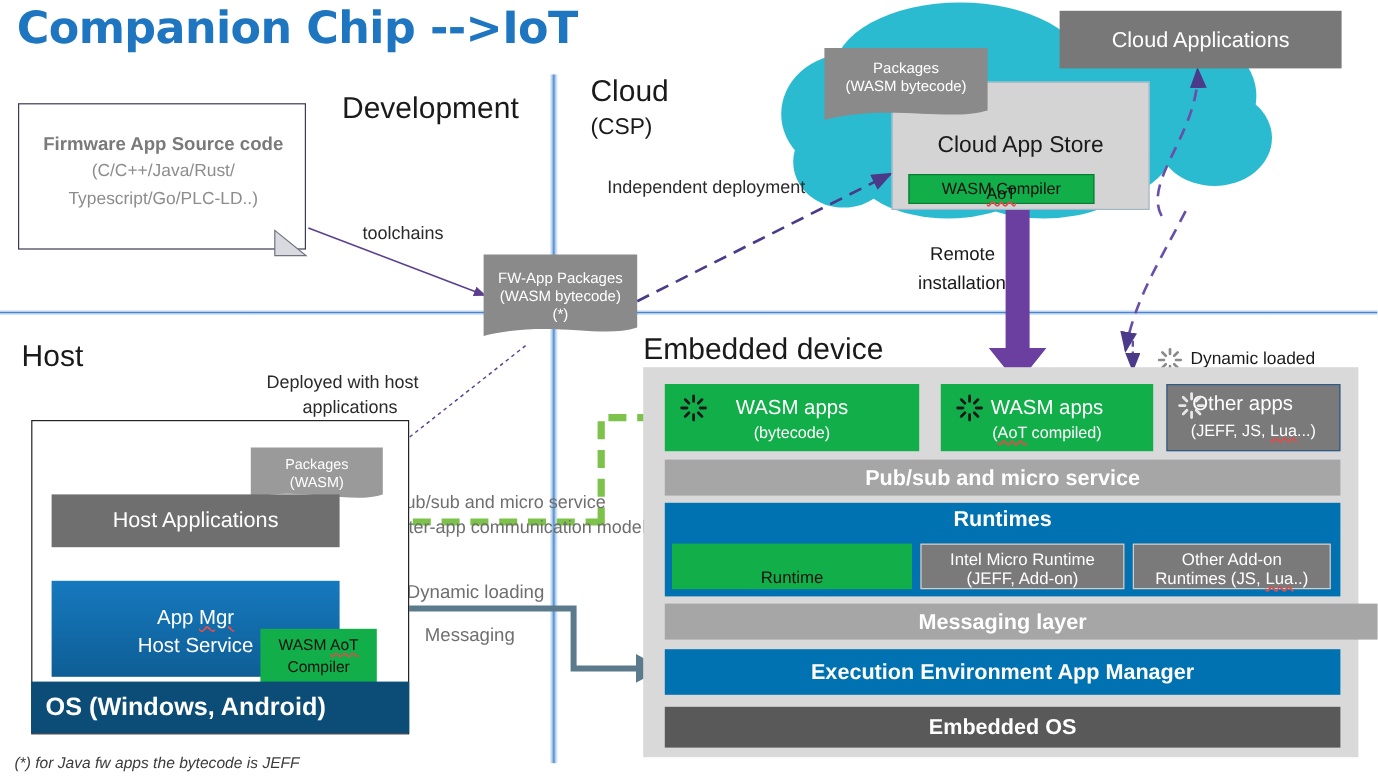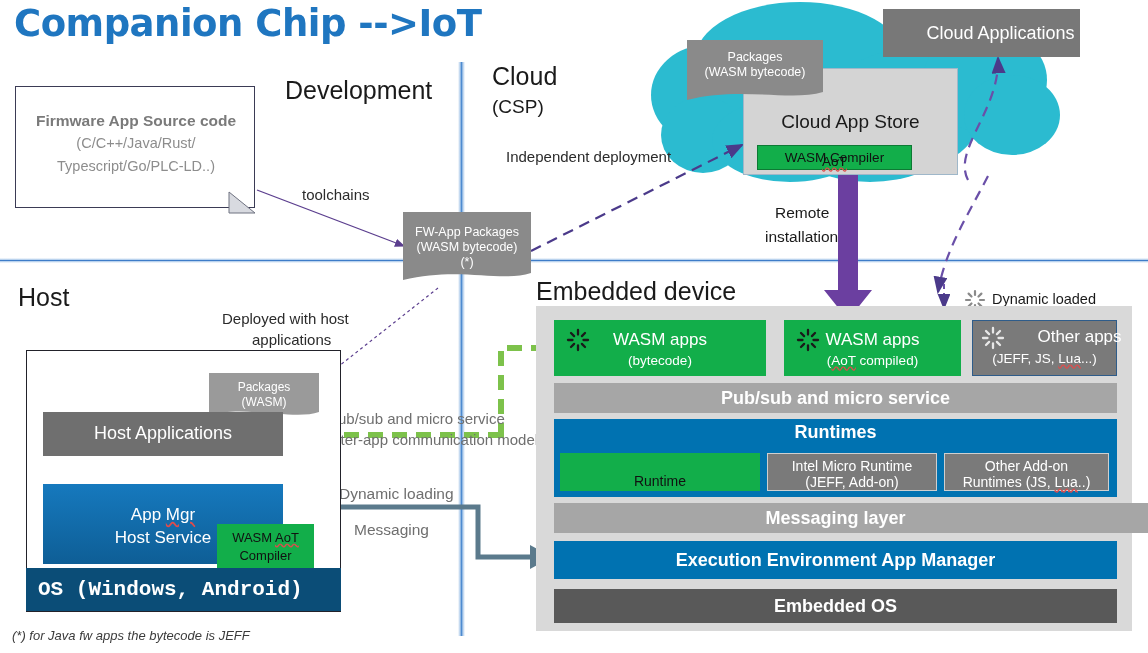--- a/index.html
+++ b/index.html
@@ -42,21 +42,21 @@
   #dynload-lbl{left:339px;top:485px;font-size:15.5px;color:#6f6f6f;}
   #messaging-lbl{left:354px;top:521px;font-size:15.5px;color:#6f6f6f;}
   #dynamic-legend{left:992px;top:291px;font-size:14.5px;color:#1a1a1a;}
   #footnote{left:12px;top:628px;font-size:13px;font-style:italic;color:#3b3b3b;}
 
   
   .wave{background:#8a8a8a;color:#fff;text-align:center;}
   #fw-pkg{left:403px;top:212px;width:128px;height:70px;}
   #fw-pkg .txt{position:absolute;left:0;top:13px;width:128px;font-size:12.5px;line-height:15px;}
 
-  #cloud-apps{left:883px;top:9px;width:197px;height:48px;background:#787878;}
+  #cloud-apps{left:883px;top:9px;width:235px;height:48px;background:#787878;}
   #cloud-apps span{position:absolute;left:0;top:14px;width:235px;text-align:center;
                    color:#fff;font-size:18px;}
 
   #app-store{left:743px;top:68px;width:215px;height:107px;background:#d4d4d4;border:1px solid #9fb7c9;box-sizing:border-box;}
   #app-store .asttl{position:absolute;left:0;top:42px;width:213px;text-align:center;font-size:19px;color:#1a1a1a;}
   #aot-cloud{left:757px;top:145px;width:155px;height:25px;background:#12AE4A;border:1px solid #0d7a34;box-sizing:border-box;}
   #aot-cloud span{position:absolute;left:0;top:4px;width:153px;text-align:center;font-size:13.5px;color:#111;}
   .sq{text-decoration:underline;text-decoration-style:wavy;text-decoration-color:#e04b4b;}
 
   #cloud-pkg{left:687px;top:40px;width:136px;height:60px;}
@@ -70,34 +70,34 @@
   #host-pkg .txt{position:absolute;left:0;top:7px;width:110px;font-size:12px;line-height:15px;}
   #appmgr{left:43px;top:484px;width:240px;height:80px;
           background:linear-gradient(to bottom,#1679BE,#0E5E96);}
   #appmgr .l1{position:absolute;left:0;top:21px;width:240px;text-align:center;color:#fff;font-size:17px;}
   #appmgr .l2{position:absolute;left:0;top:44px;width:240px;text-align:center;color:#fff;font-size:17px;}
   #aot-host{left:217px;top:524px;width:97px;height:48px;background:#12AE4A;}
   #aot-host .l1{position:absolute;left:0;top:6px;width:97px;text-align:center;font-size:13px;color:#111;}
   #aot-host .l2{position:absolute;left:0;top:24px;width:97px;text-align:center;font-size:13px;color:#111;}
   #os-bar{left:26px;top:568px;width:315px;height:43px;background:#0B4D77;}
   #os-bar span{position:absolute;left:12px;top:10px;color:#fff;font-size:21px;font-weight:bold;
-               font-family:Liberation Mono, monospace;text-align:right;}
+               font-family:Liberation Sans, sans-serif;text-align:right;}
 
   
   #emb-panel{left:536px;top:306px;width:596px;height:325px;background:#d9d9d9;}
   .gbar{background:#A6A6A6;color:#fff;font-weight:bold;font-size:18px;text-align:center;}
   .bbar{background:#0072B1;color:#fff;font-weight:bold;font-size:18px;text-align:center;text-decoration:underline;}
   .dbar{background:#595959;color:#fff;font-weight:bold;font-size:18px;text-align:center;}
   .appbox{background:#12AE4A;}
   .appbox .t1{position:absolute;left:0;top:10px;width:100%;text-align:center;color:#fff;font-size:17px;}
   .appbox .t2{position:absolute;left:0;top:33px;width:100%;text-align:center;color:#fff;font-size:13.5px;}
   #wasm1{left:554px;top:320px;width:212px;height:56px;}
   #wasm2{left:784px;top:320px;width:177px;height:56px;}
   #otherapps{left:972px;top:320px;width:145px;height:56px;background:#7a7a7a;border:1.3px solid #2E5C8A;box-sizing:border-box;}
-  #otherapps .t1{position:absolute;left:0;top:6px;width:125px;text-align:center;color:#fff;font-size:17px;padding-left:44px;}
+  #otherapps .t1{position:absolute;left:0;top:6px;width:125px;text-align:center;color:#fff;font-size:17px;}
   #otherapps .t2{position:absolute;left:0;top:30px;width:143px;text-align:center;color:#fff;font-size:13.5px;}
 
   #pubsub-bar{left:554px;top:383px;width:563px;height:30px;}
   #pubsub-bar span{position:absolute;left:0;top:5px;width:563px;}
   #runtimes-blk{left:554px;top:419px;width:563px;height:78px;background:#0072B1;}
   #runtimes-ttl{position:absolute;left:0;top:3px;width:563px;text-align:center;color:#fff;font-weight:bold;font-size:18px;}
   .rtbox{position:absolute;top:34px;height:38px;box-sizing:border-box;}
   .rtbox .a{position:absolute;left:0;top:4px;width:100%;text-align:center;font-size:14px;}
   .rtbox .b{position:absolute;left:0;top:20px;width:100%;text-align:center;font-size:14px;}
   #rt1{left:6px;width:200px;background:#12AE4A;color:#111;}

